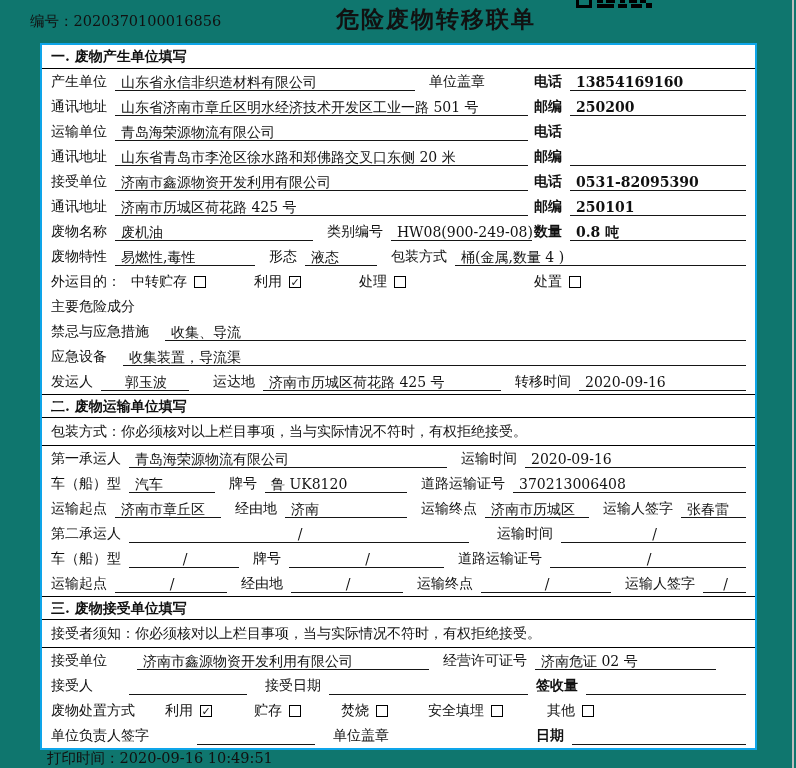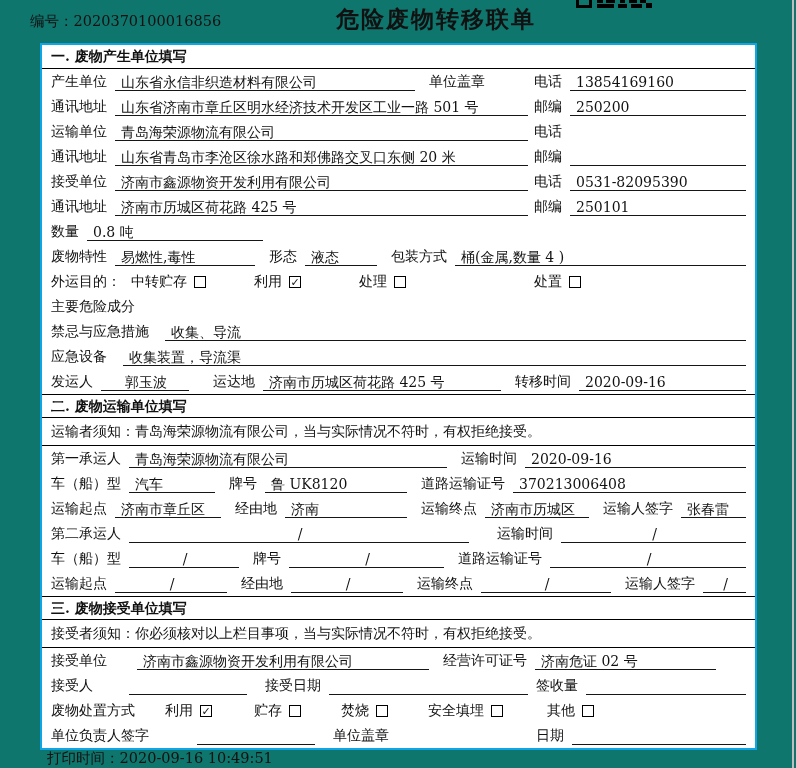--- a/index.html
+++ b/index.html
@@ -16,21 +16,21 @@
   .qr { position:absolute; left:576px; top:0; }
   .edge { position:absolute; right:2px; top:0; width:2px; height:768px; background:#bfbfbf; }
 
   .form-box { position:absolute; left:40px; top:43px; width:717px; border:2px solid #0ea5e9; background:#fff; }
   .sec-h { height:24px; line-height:23px; font-weight:bold; padding:0 9px; border-bottom:1px solid #000; font-size:14px; }
   .sec-h.mid { border-top:1px solid #000; }
   .notice { height:28px; line-height:27px; padding:0 9px; border-bottom:1px solid #000; white-space:nowrap; }
 
   .row { display:flex; align-items:flex-end; height:25px; padding:0 9px 3px 9px; }
   .left { display:flex; align-items:flex-end; flex:1 1 auto; min-width:0; }
-  .rcol { display:flex; align-items:center; flex:0 0 212px; width:212px; }
+  .rcol { display:flex; align-items:center; flex:0 0 212px; width:212px;font-weight:bold; }
   .rcol-sm { flex:0 0 210px; width:210px; }
   .lb { white-space:nowrap; }
   .ml { margin-left:14px; }
   .uf { border-bottom:1px solid #161616; padding:0 4px 0 6px; margin-left:8px;
         white-space:nowrap; height:17px; line-height:16px; overflow:hidden; }
   .grow { flex:1 1 auto; min-width:10px; }
   .slash { text-align:center; }
   .opt { display:flex; align-items:center; white-space:nowrap;justify-content:flex-end; }
   .cb { display:inline-block; width:12px; height:12px; border:1px solid #000; margin-left:7px;
         font-size:11px; line-height:11px; text-align:center;
@@ -125,20 +125,26 @@
         <span class="lb">通讯地址</span>
         <span class="uf grow" style="margin-right:6px">济南市历城区荷花路 425 号</span>
       </div>
       <div class="rcol">
         <span class="lb">邮编</span>
         <span class="uf grow">250101</span>
       </div>
     </div>
 
     <div class="row">
+      <div class="left">
+        <span class="lb">废物名称</span>
+        <span class="uf" style="width:205px">废机油</span>
+        <span class="lb ml">类别编号</span>
+        <span class="uf grow" style="margin-right:2px">HW08(900-249-08)</span>
+      </div>
       <div class="rcol">
         <span class="lb">数量</span>
         <span class="uf grow">0.8 吨</span>
       </div>
     </div>
 
     <div class="row">
       <span class="lb">废物特性</span>
       <span class="uf" style="width:140px">易燃性,毒性</span>
       <span class="lb ml">形态</span>
@@ -184,21 +190,21 @@
     <div class="row">
       <span class="lb">发运人</span>
       <span class="uf" style="width:88px;text-align:center">郭玉波</span>
       <span class="lb" style="margin-left:24px">运达地</span>
       <span class="uf" style="width:238px">济南市历城区荷花路 425 号</span>
       <span class="lb ml">转移时间</span>
       <span class="uf grow">2020-09-16</span>
     </div>
 
     <div class="sec-h mid">二. 废物运输单位填写</div>
-    <div class="notice">运输者须知：青岛海荣源物流有限公司，当与实际情况不符时，有权拒绝接受。</div>
+    <div class="notice">包装方式：你必须核对以上栏目事项，当与实际情况不符时，有权拒绝接受。</div>
 
     <div class="row">
       <span class="lb">第一承运人</span>
       <span class="uf" style="width:318px">青岛海荣源物流有限公司</span>
       <span class="lb ml">运输时间</span>
       <span class="uf grow">2020-09-16</span>
     </div>
 
     <div class="row">
       <span class="lb">车（船）型</span>

